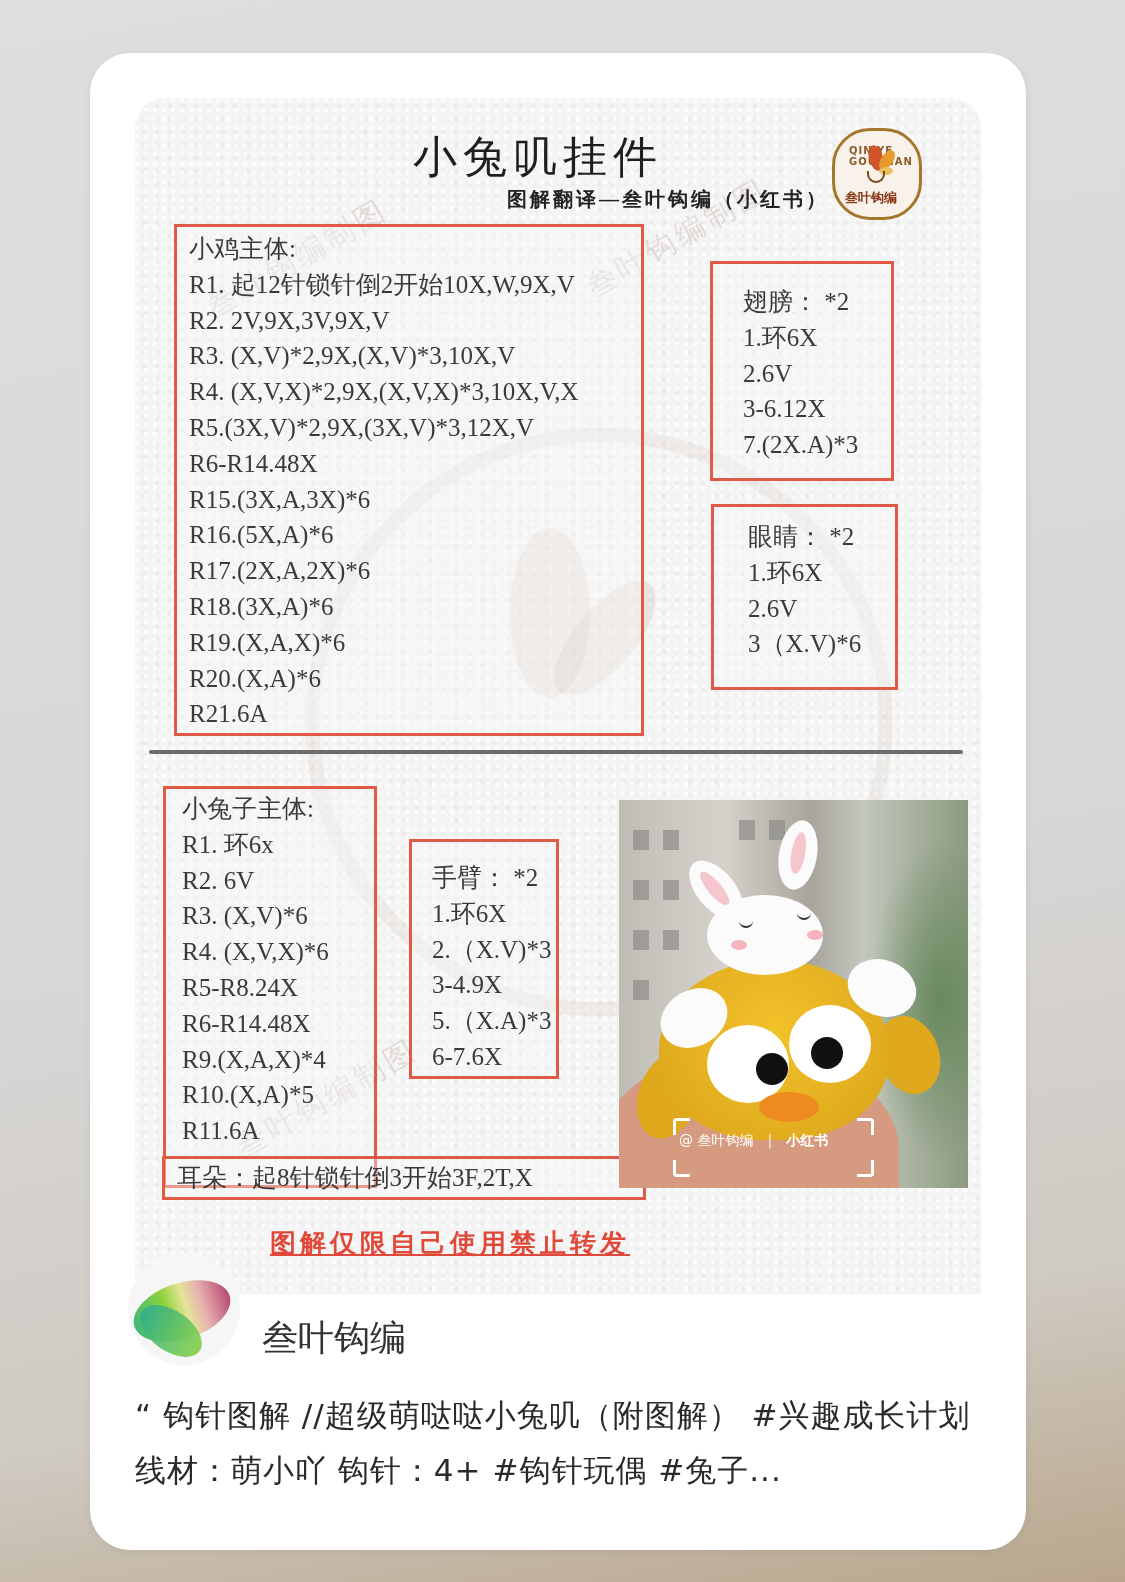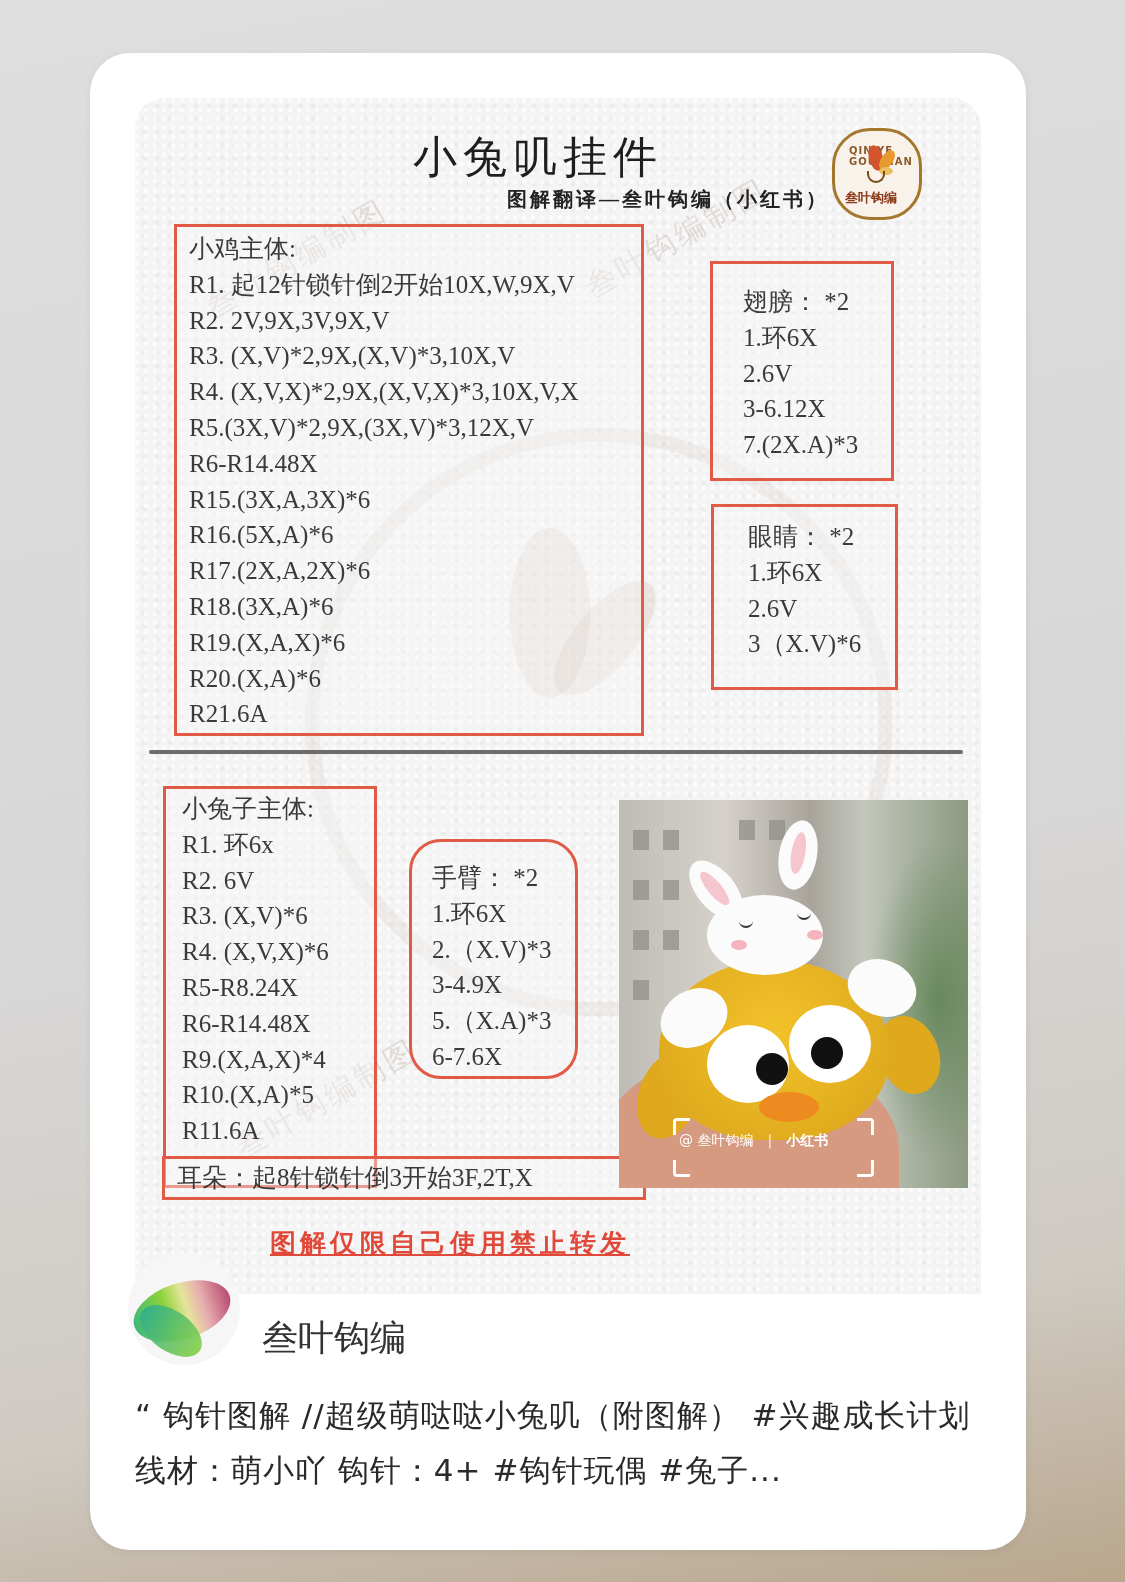--- a/index.html
+++ b/index.html
@@ -173,21 +173,21 @@
     <div class="line">R2. 6V</div>
     <div class="line">R3. (X,V)*6</div>
     <div class="line">R4. (X,V,X)*6</div>
     <div class="line">R5-R8.24X</div>
     <div class="line">R6-R14.48X</div>
     <div class="line">R9.(X,A,X)*4</div>
     <div class="line">R10.(X,A)*5</div>
     <div class="line">R11.6A</div>
   </div>
 
-  <div class="box serif" style="left:274px;top:741px;width:169px;height:240px;padding:18px 0 0 20px;border-radius:32px;">
+  <div class="box serif" style="left:274px;top:741px;width:150px;height:240px;padding:18px 0 0 20px;">
     <div class="line">手臂： *2</div>
     <div class="line">1.环6X</div>
     <div class="line">2.（X.V)*3</div>
     <div class="line">3-4.9X</div>
     <div class="line">5.（X.A)*3</div>
     <div class="line">6-7.6X</div>
   </div>
 
   <div class="box serif" style="left:27px;top:1058px;width:484px;height:44px;padding:0 0 0 12px;line-height:38px;">
     <div class="line">耳朵：起8针锁针倒3开始3F,2T,X</div>

